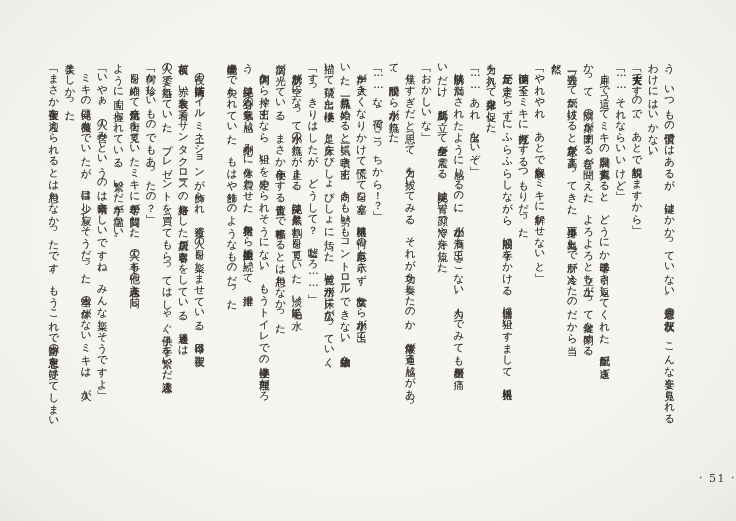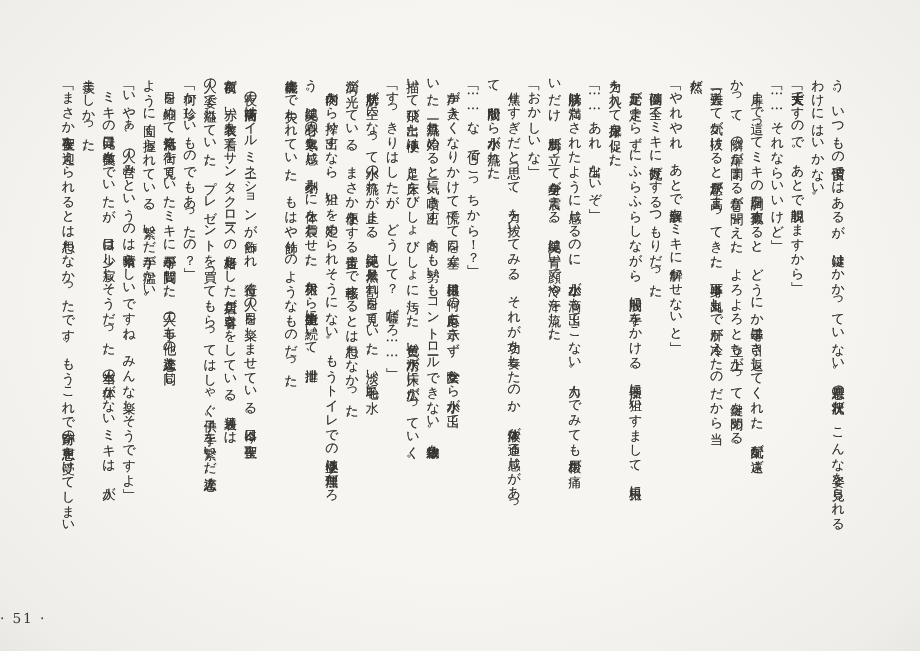--- a/index.html
+++ b/index.html
@@ -29,22 +29,22 @@
     margin: 0;
     line-height: 16.2px;
     height: 416px;
     white-space: nowrap;
     overflow: visible;
   }
   .col.ind { text-indent: 10.4px; }
   .page-number {
     position: absolute;
     left: 0; right: 0;
-    bottom: 20px;
-    text-align: left;
+    bottom: 36px;
+    text-align: right;
     font-size: 11px;
     letter-spacing: 1.5px;
     color: #3c3935;
   }
 </style>
 </head>
 <body>
 
 <div class="page">
   <div class="text-area">

